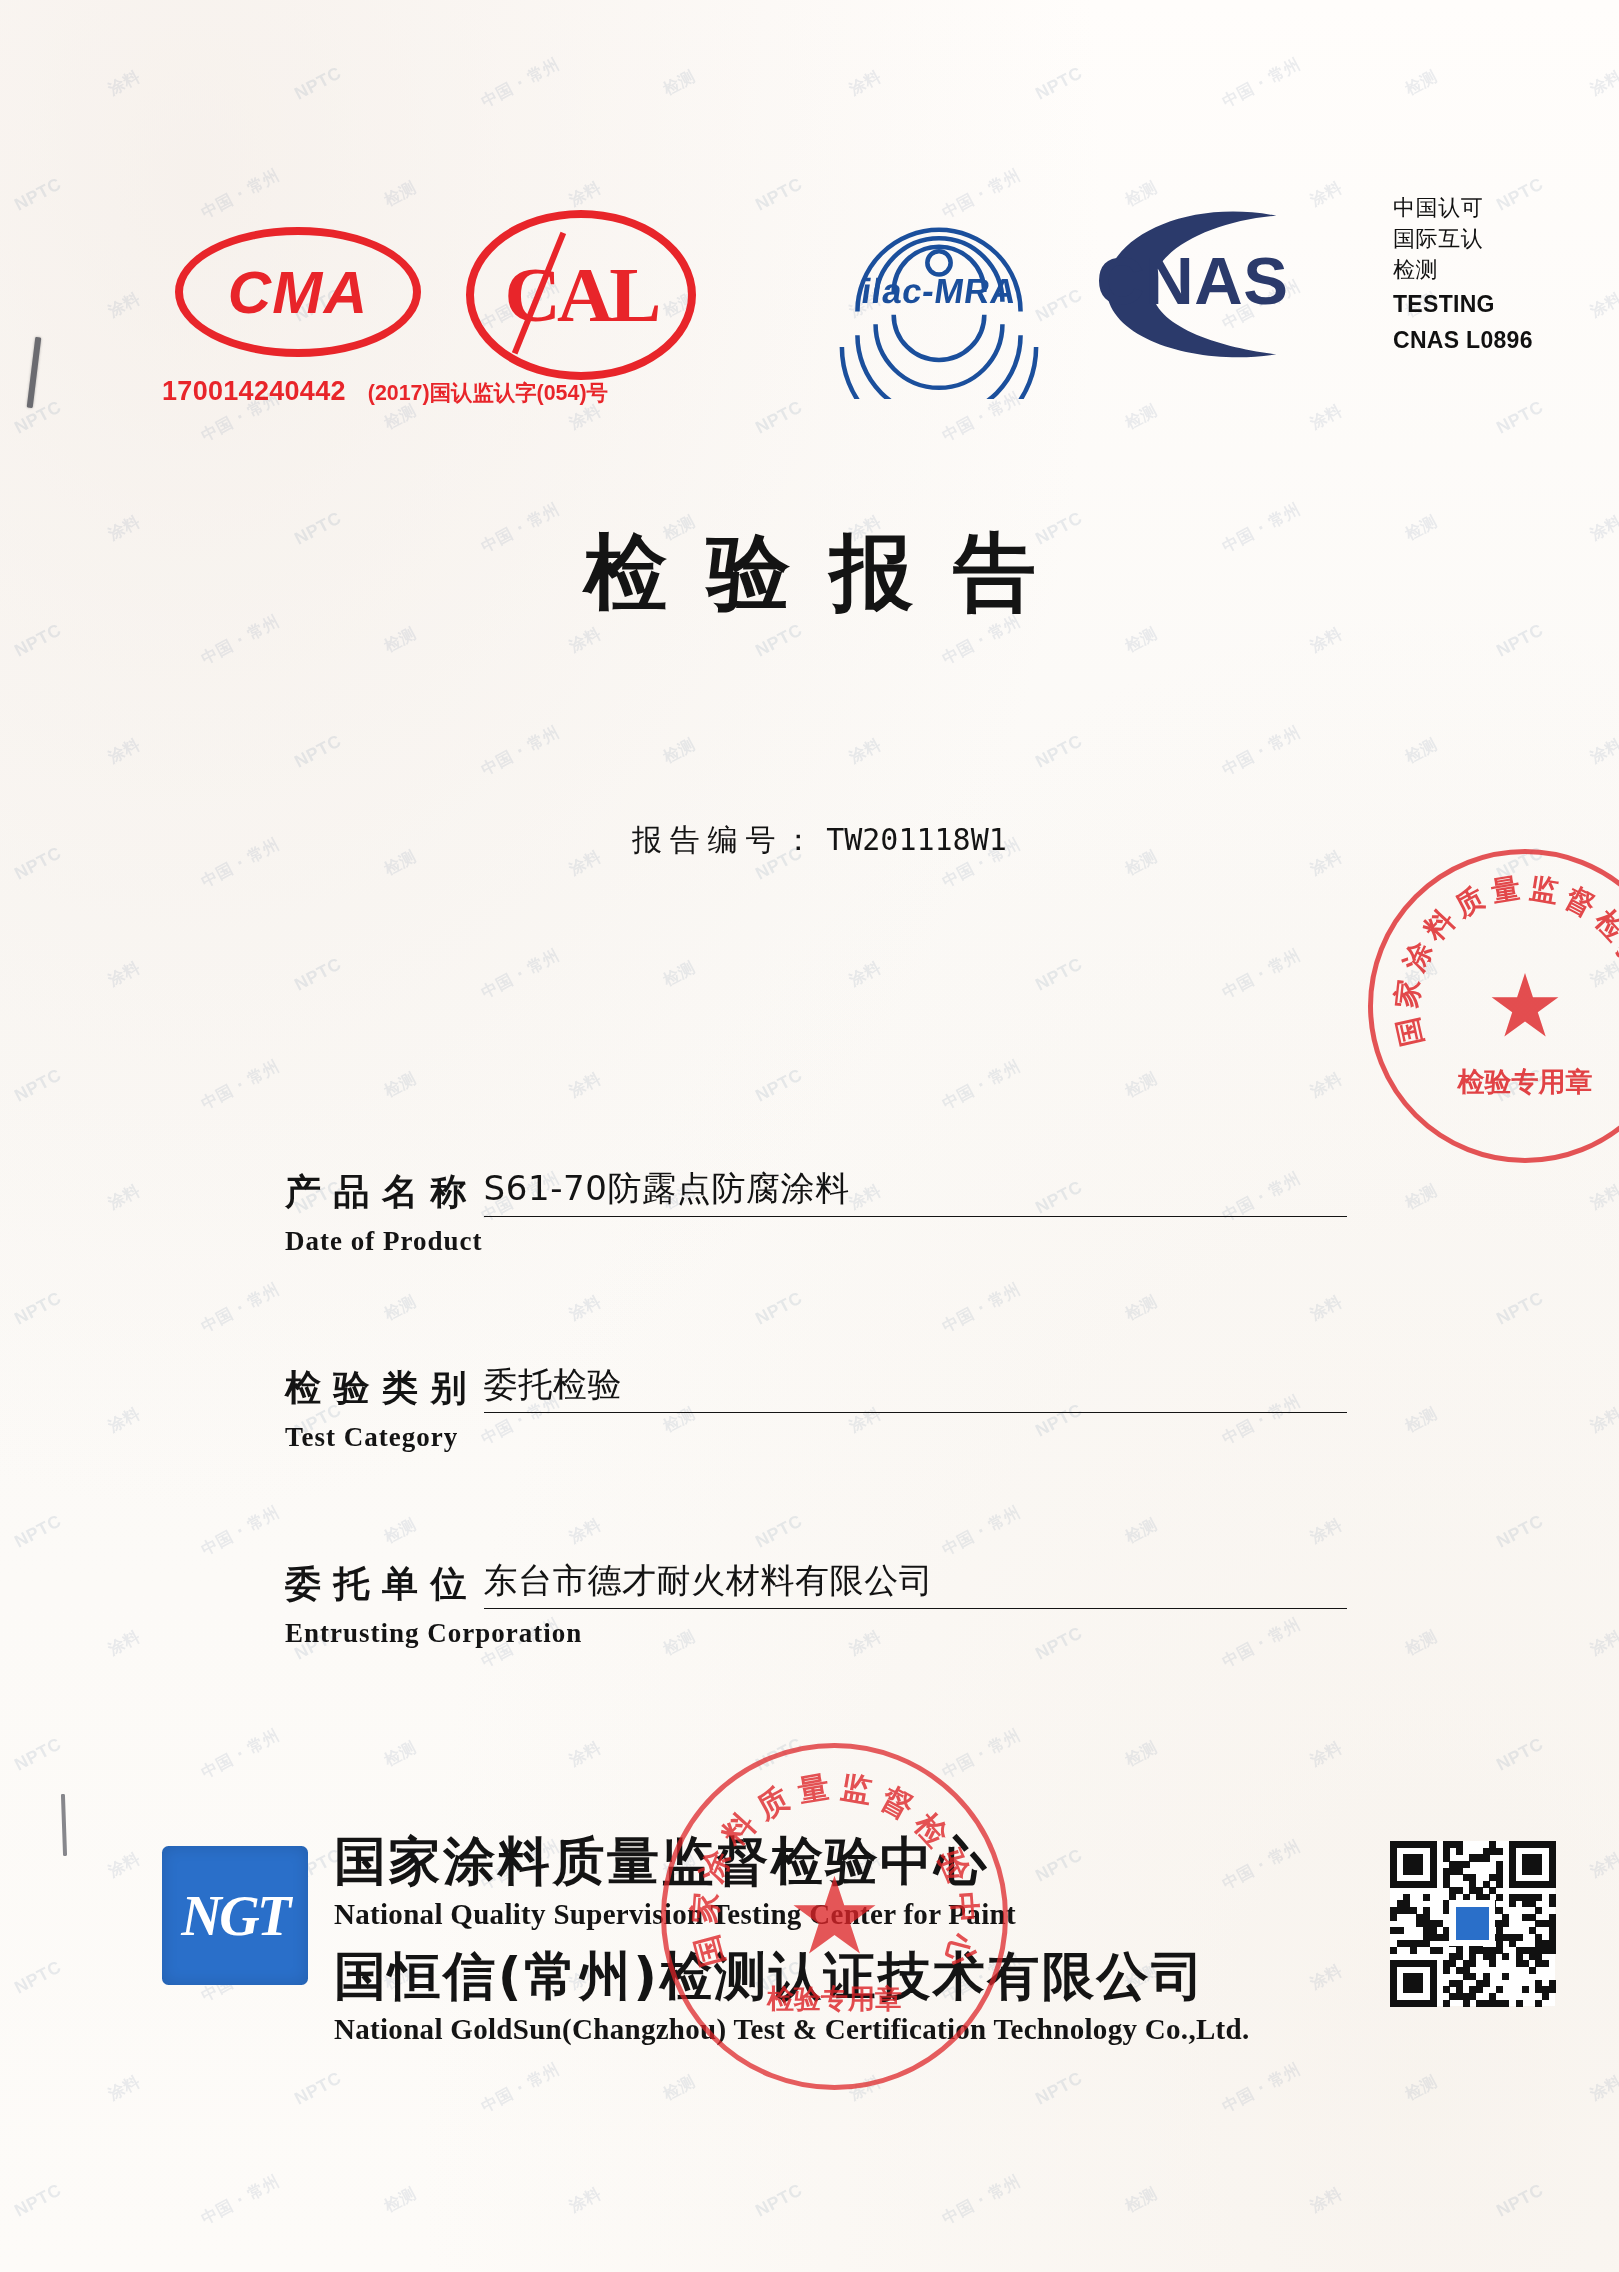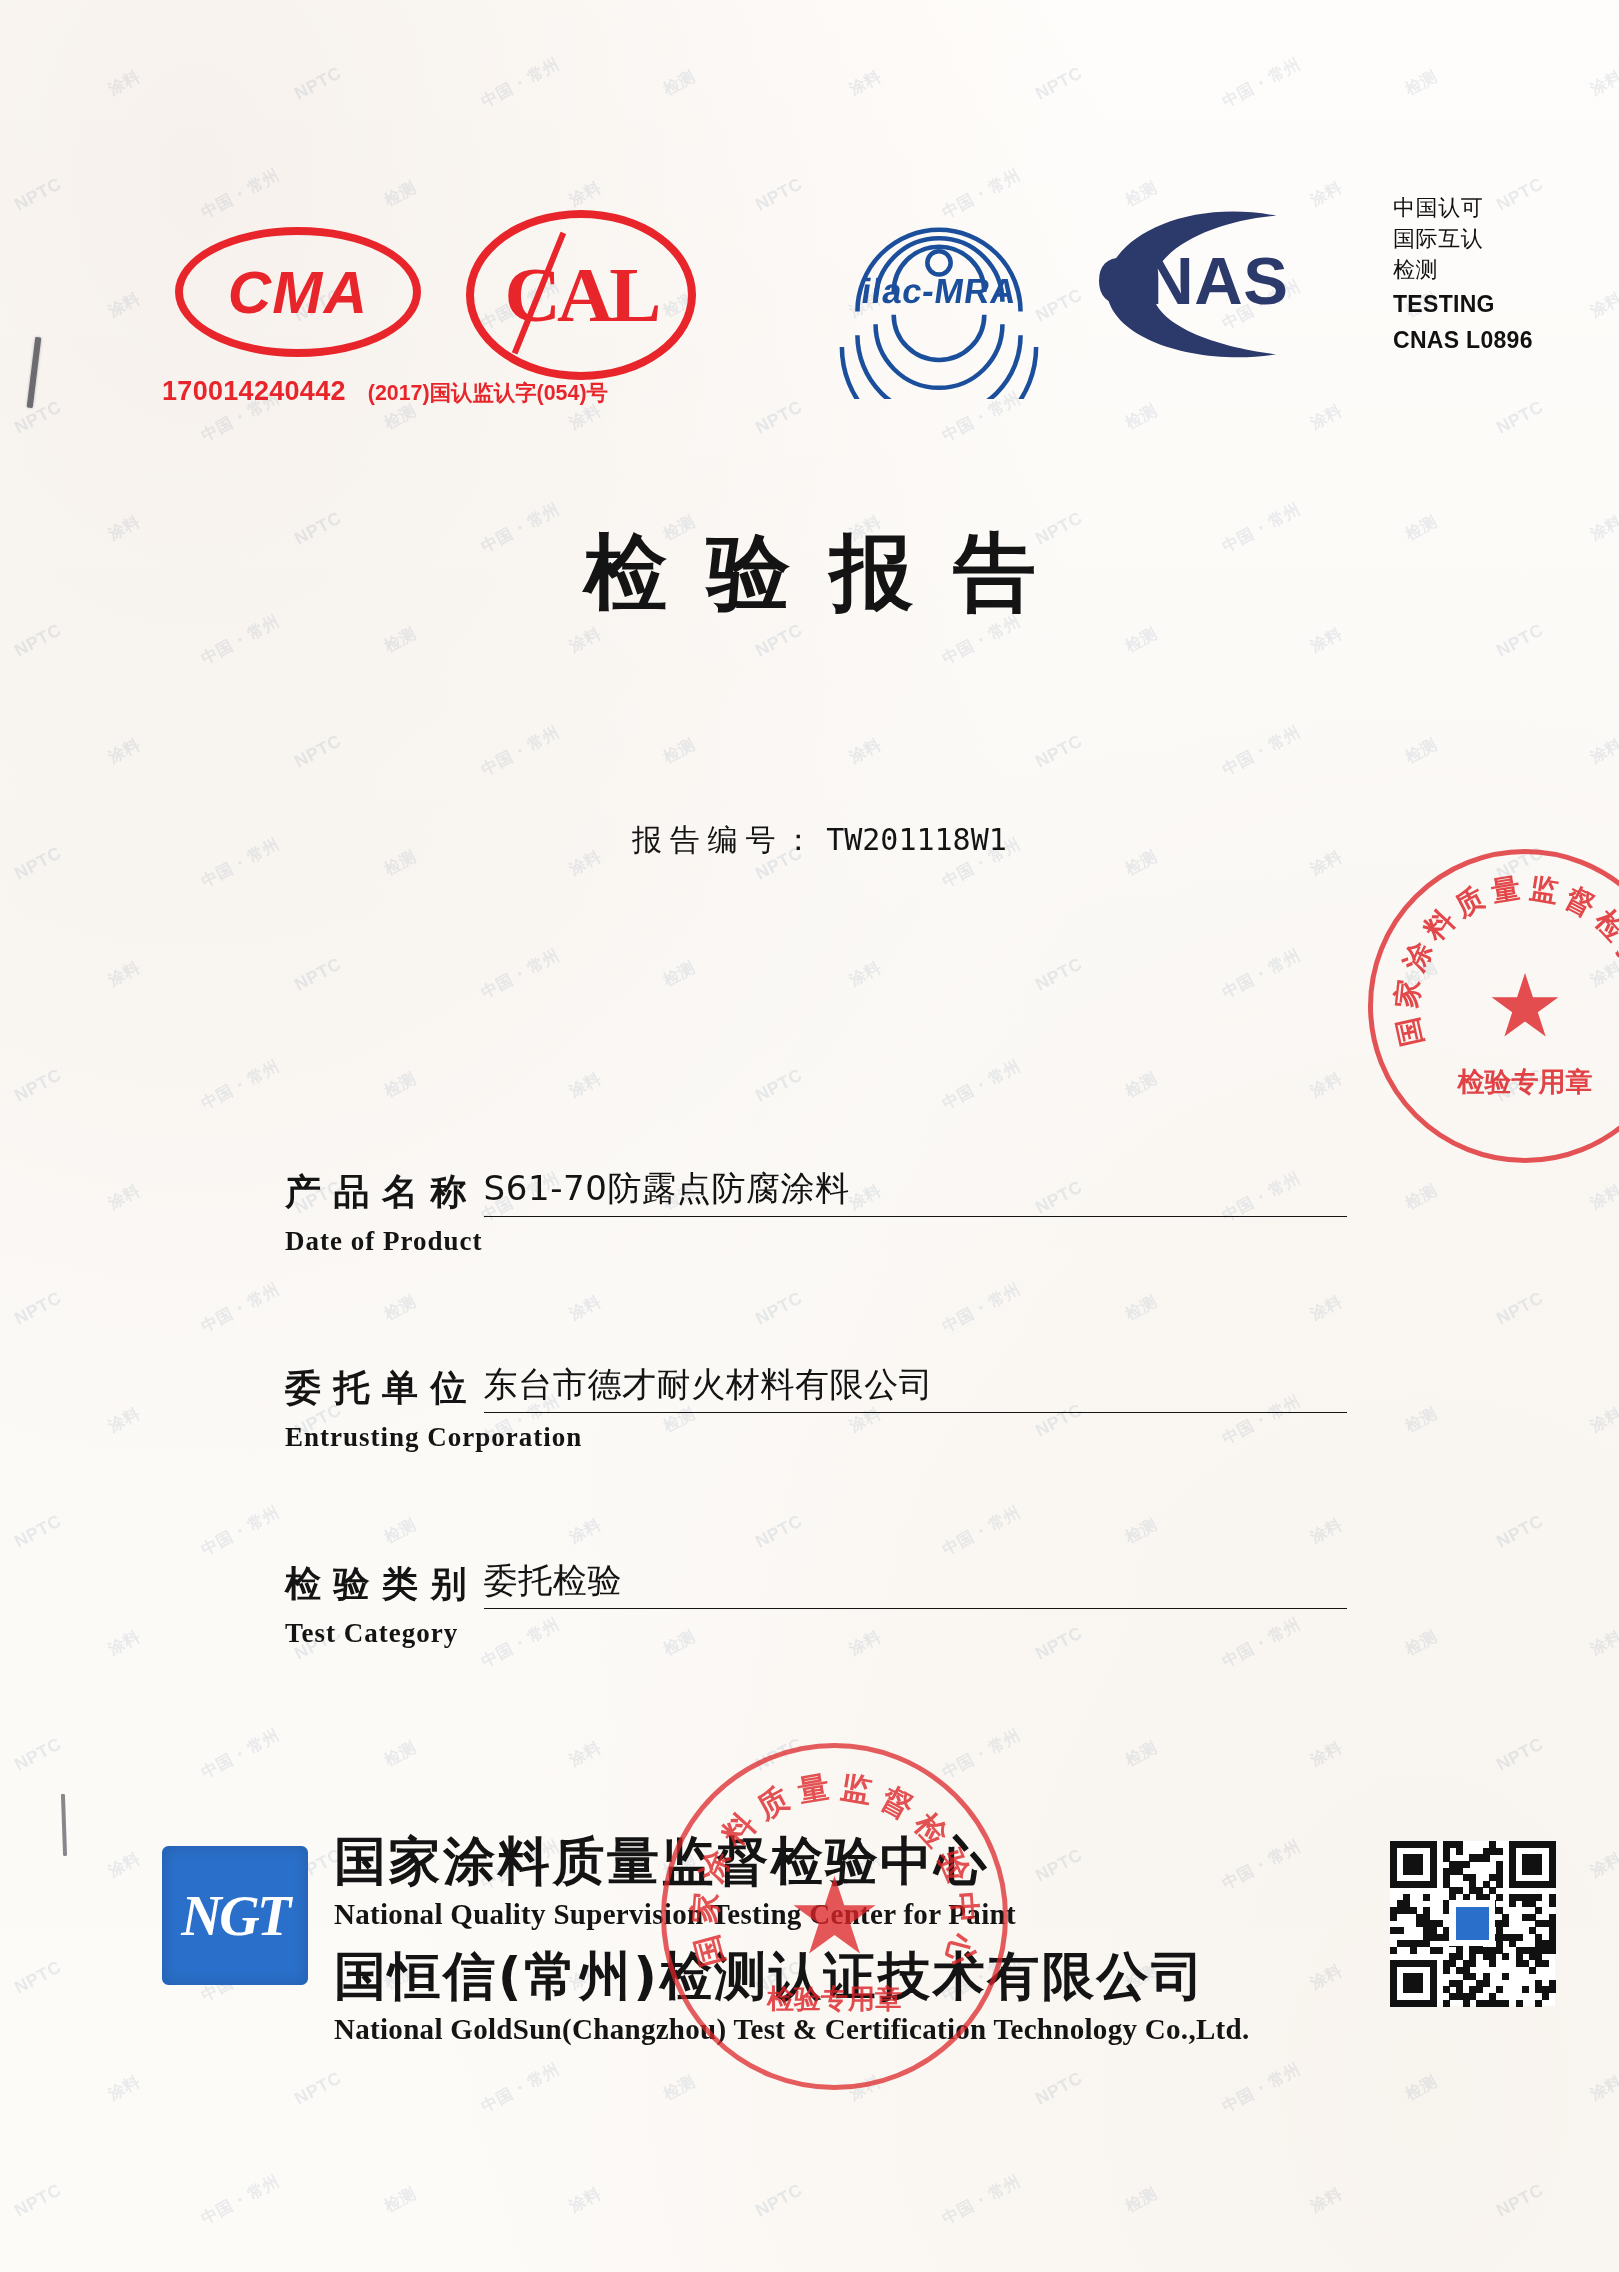--- a/index.html
+++ b/index.html
@@ -708,36 +708,36 @@
         <div class="label-cn">产 品 名 称</div>
         <div class="value-wrap">
           <div class="value">S61-70防露点防腐涂料</div>
         </div>
       </div>
       <div class="label-en">Date of Product</div>
     </div>
 
     <div class="field">
       <div class="row">
+        <div class="label-cn">检 验 类 别</div>
+        <div class="value-wrap">
+          <div class="value">委托检验</div>
+        </div>
+      </div>
+      <div class="label-en">Test Category</div>
+    </div>
+
+    <div class="field">
+      <div class="row">
         <div class="label-cn">委 托 单 位</div>
         <div class="value-wrap">
           <div class="value">东台市德才耐火材料有限公司</div>
         </div>
       </div>
       <div class="label-en">Entrusting Corporation</div>
-    </div>
-
-    <div class="field">
-      <div class="row">
-        <div class="label-cn">检 验 类 别</div>
-        <div class="value-wrap">
-          <div class="value">委托检验</div>
-        </div>
-      </div>
-      <div class="label-en">Test Category</div>
     </div>
 
   </div>
 
   <div class="footer">
     <div class="ngt-logo">
       <div class="mark">NGT</div>
     </div>
     <div class="footer-text">
       <div class="l-cn">国家涂料质量监督检验中心</div>

